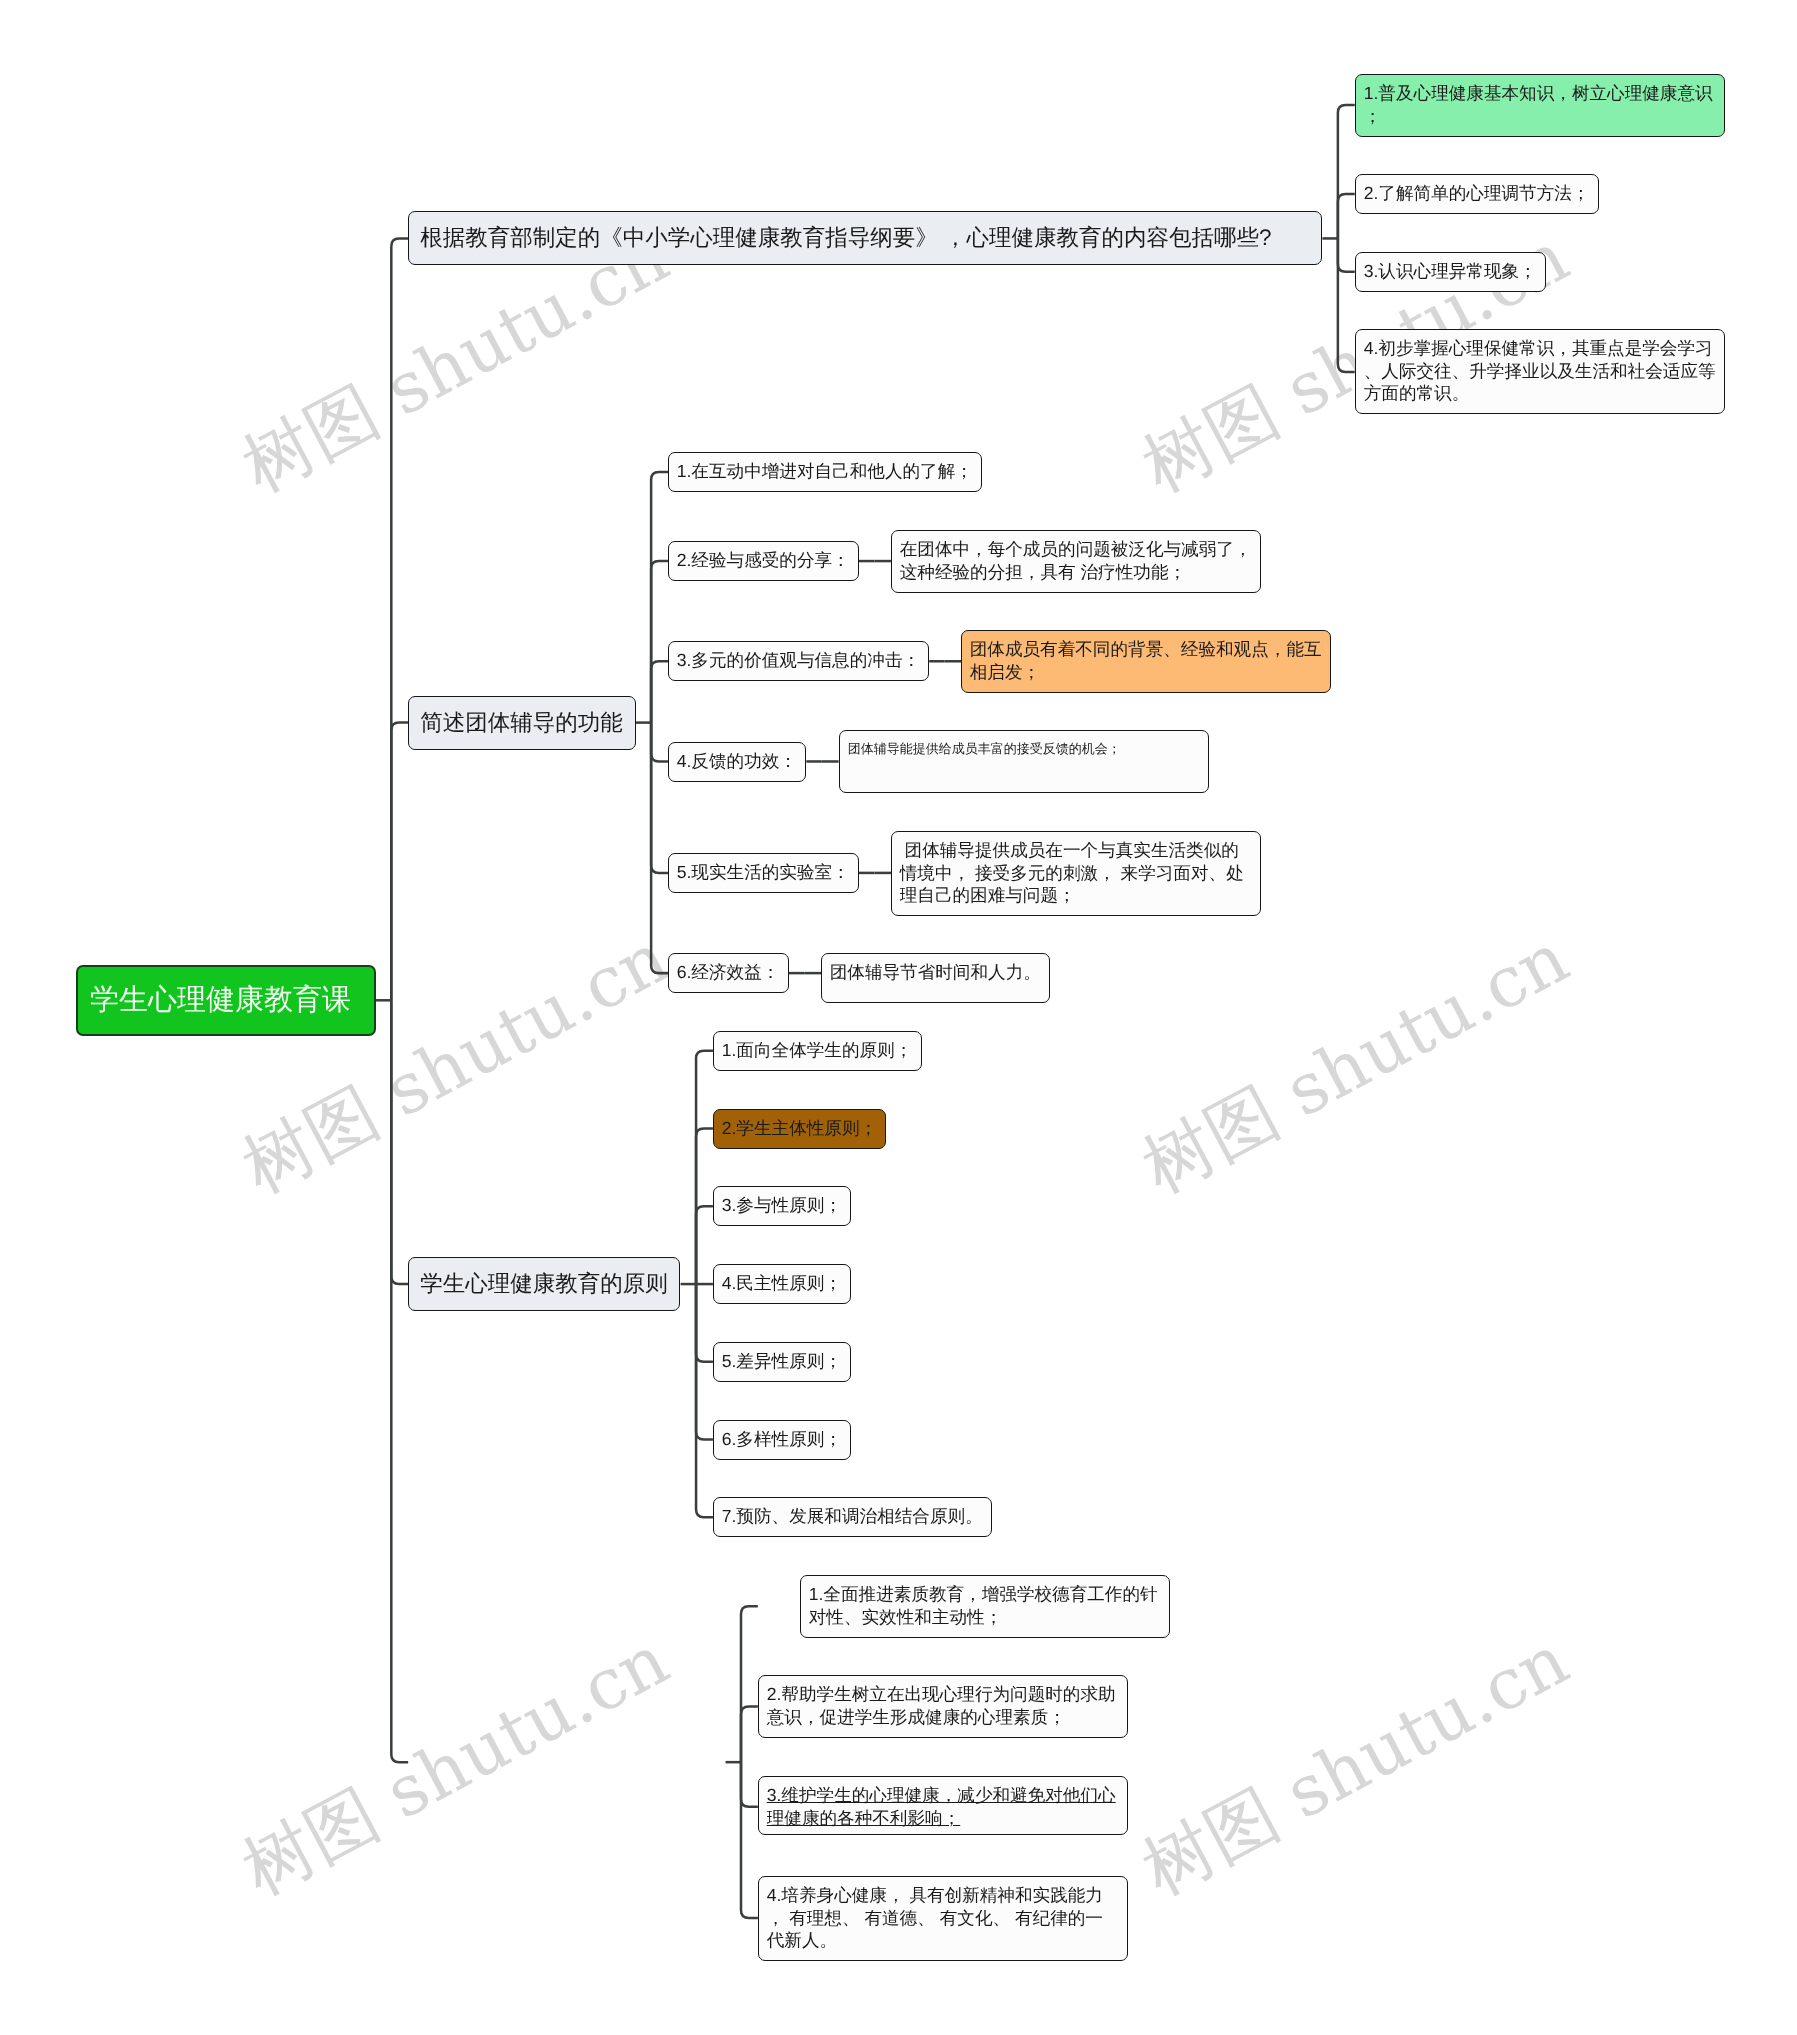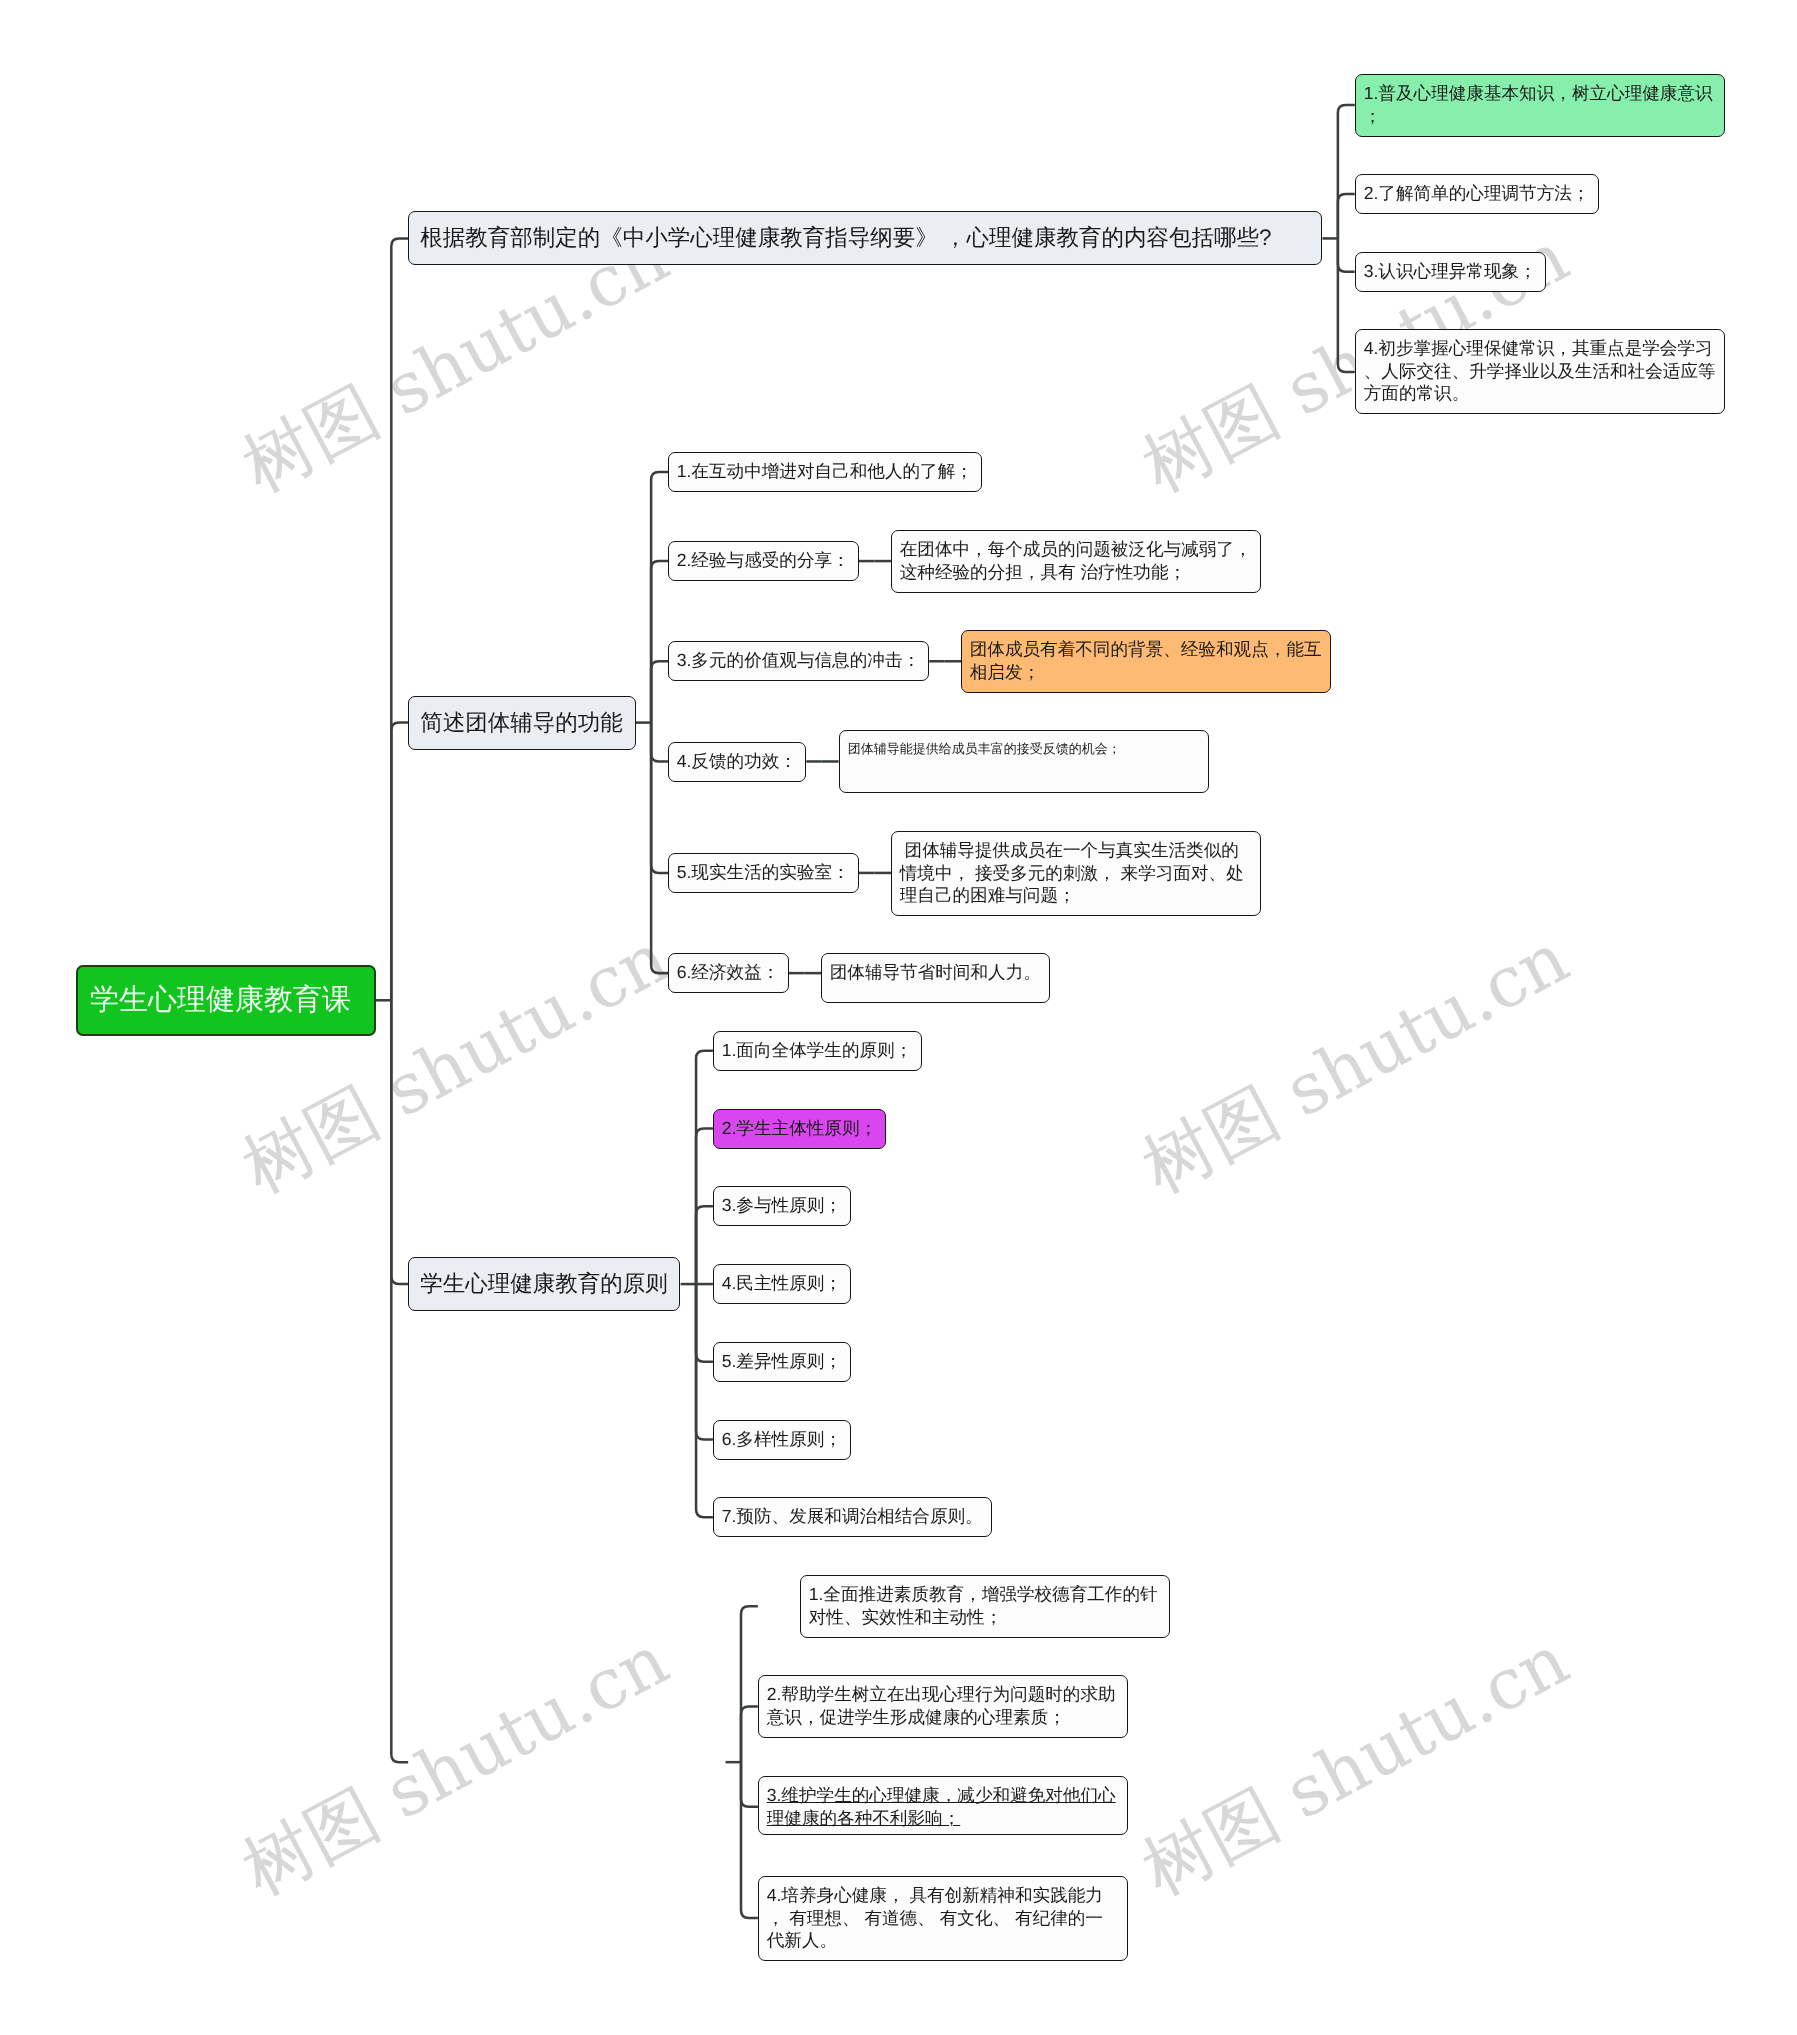--- a/index.html
+++ b/index.html
@@ -132,21 +132,21 @@
       </div>
       <div class="node node-leaf" style="left: 821px; top: 953px; width: 229px; height: 50px; border-width: 1.4px; background: rgb(252, 252, 252); color: rgb(26, 26, 26); border-color: rgb(22, 22, 22); padding: 7.4px 7.7px;">
         <span class="txt" style="font-size: 17.6px; line-height: 22.5px;">团体辅导节省时间和人力。</span>
       </div>
       <div class="node node-branch" style="left: 408px; top: 1257px; width: 272px; height: 54px; border-width: 1.4px; background: rgb(234, 238, 242); color: rgb(26, 26, 26); border-color: rgb(22, 22, 22); padding: 11.2px;">
         <span class="txt" style="font-size: 22.5px; line-height: 29px;">学生心理健康教育的原则</span>
       </div>
       <div class="node node-leaf" style="left: 713px; top: 1031px; width: 209px; height: 40px; border-width: 1.4px; background: rgb(252, 252, 252); color: rgb(26, 26, 26); border-color: rgb(22, 22, 22); padding: 7.4px 7.7px;">
         <span class="txt" style="font-size: 17.6px; line-height: 22.5px;">1.面向全体学生的原则；</span>
       </div>
-      <div class="node node-leaf" style="left: 713px; top: 1109px; width: 173px; height: 40px; border-width: 1.4px; background: #d946ef; color: rgb(26, 26, 26); border-color: rgb(22, 22, 22); padding: 7.4px 7.7px;">
+      <div class="node node-leaf" style="left: 713px; top: 1109px; width: 173px; height: 40px; border-width: 1.4px; background: #a16207; color: rgb(26, 26, 26); border-color: rgb(22, 22, 22); padding: 7.4px 7.7px;">
         <span class="txt" style="font-size: 17.6px; line-height: 22.5px;">2.学生主体性原则；</span>
       </div>
       <div class="node node-leaf" style="left: 713px; top: 1186px; width: 138px; height: 40px; border-width: 1.4px; background: rgb(252, 252, 252); color: rgb(26, 26, 26); border-color: rgb(22, 22, 22); padding: 7.4px 7.7px;">
         <span class="txt" style="font-size: 17.6px; line-height: 22.5px;">3.参与性原则；</span>
       </div>
       <div class="node node-leaf" style="left: 713px; top: 1264px; width: 138px; height: 40px; border-width: 1.4px; background: rgb(252, 252, 252); color: rgb(26, 26, 26); border-color: rgb(22, 22, 22); padding: 7.4px 7.7px;">
         <span class="txt" style="font-size: 17.6px; line-height: 22.5px;">4.民主性原则；</span>
       </div>
       <div class="node node-leaf" style="left: 713px; top: 1342px; width: 138px; height: 40px; border-width: 1.4px; background: rgb(252, 252, 252); color: rgb(26, 26, 26); border-color: rgb(22, 22, 22); padding: 7.4px 7.7px;">
         <span class="txt" style="font-size: 17.6px; line-height: 22.5px;">5.差异性原则；</span>

